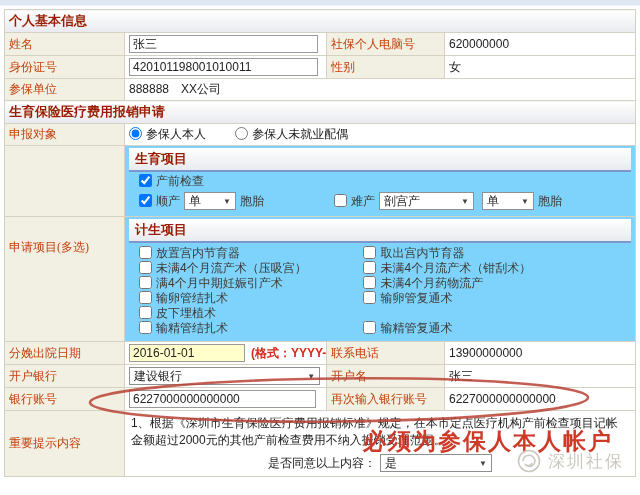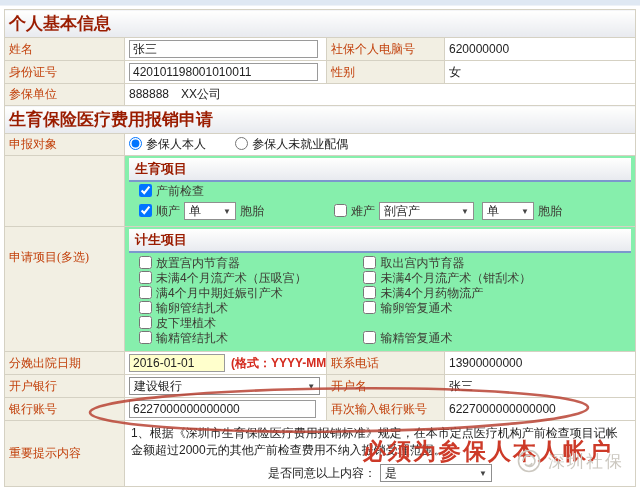--- a/index.html
+++ b/index.html
@@ -3,31 +3,31 @@
 <meta charset="utf-8">
 <style>
   html,body{margin:0;padding:0;background:#fff;}
   body{width:640px;height:495px;position:relative;overflow:hidden;
        font-family:"Liberation Sans","DejaVu Sans",sans-serif;font-size:12px;color:#3c3a33;}
   .top-strip{height:5px;background:#dfe8f3;border-bottom:1px solid #eef2f8;}
   .wrap{margin:3px 4px 0 4px;position:relative;}
   table.form{width:100%;border-collapse:collapse;table-layout:fixed;}
   table.form td{border:1px solid #d5d1c3;padding:2px 4px;vertical-align:middle;overflow:hidden;}
   td.sechead{background:linear-gradient(#fffffe,#e8eaef);border-bottom:2px solid #7b98cd;
-             color:#9a1c00;font-weight:bold;font-size:17px;padding:3px 6px;}
+             color:#9a1c00;font-weight:bold;font-size:13px;padding:3px 6px;}
   td.lbl{background:#f2efe3;color:#c2410c;width:120px;}
   td.val{background:#fff;color:#222;}
-  td.nopad{padding:0;background:#86efac;}
+  td.nopad{padding:0;background:#7dd3fc;}
   .subheader{background:linear-gradient(#fffffe,#e8eaef);border-bottom:2px solid #7b98cd;
              color:#9a1c00;font-weight:bold;font-size:13px;padding:2px 6px;}
   .blk-line{padding:1px 4px 1px 10px;display:flex;align-items:center;}
   input[type=checkbox],input[type=radio]{width:13px;height:13px;margin:0 4px 0 0;vertical-align:-2px;}
   .txt{border:1px solid #9a9a9a;height:18px;font-size:12px;padding:0 3px;box-sizing:border-box;
        font-family:"Liberation Sans","DejaVu Sans",sans-serif;color:#222;background:#fff;}
-  .txt.date{background:#ffffcc;width:96px;}
+  .txt.date{background:#ffffcc;width:116px;}
   .txt.wide{width:98%;}
   .txt.acct{width:97%;}
   .txt.dis{background:#ebebe4;border-color:#c9c5b9;}
   .hint{color:#d42a1e;font-weight:bold;margin-left:6px;font-size:12px;}
   .sel{display:inline-flex;align-items:center;justify-content:space-between;border:1px solid #8f8f8f;
        background:#fff;height:18px;padding:0 4px;font-size:12px;box-sizing:border-box;color:#222;cursor:default;}
   .sel .arrow{font-size:8px;color:#444;margin-left:6px;}
   .sel.bank{width:99%;}
   .sel.small{width:52px;margin:0 4px;}
   .sel.method{width:95px;margin:0 4px;}

